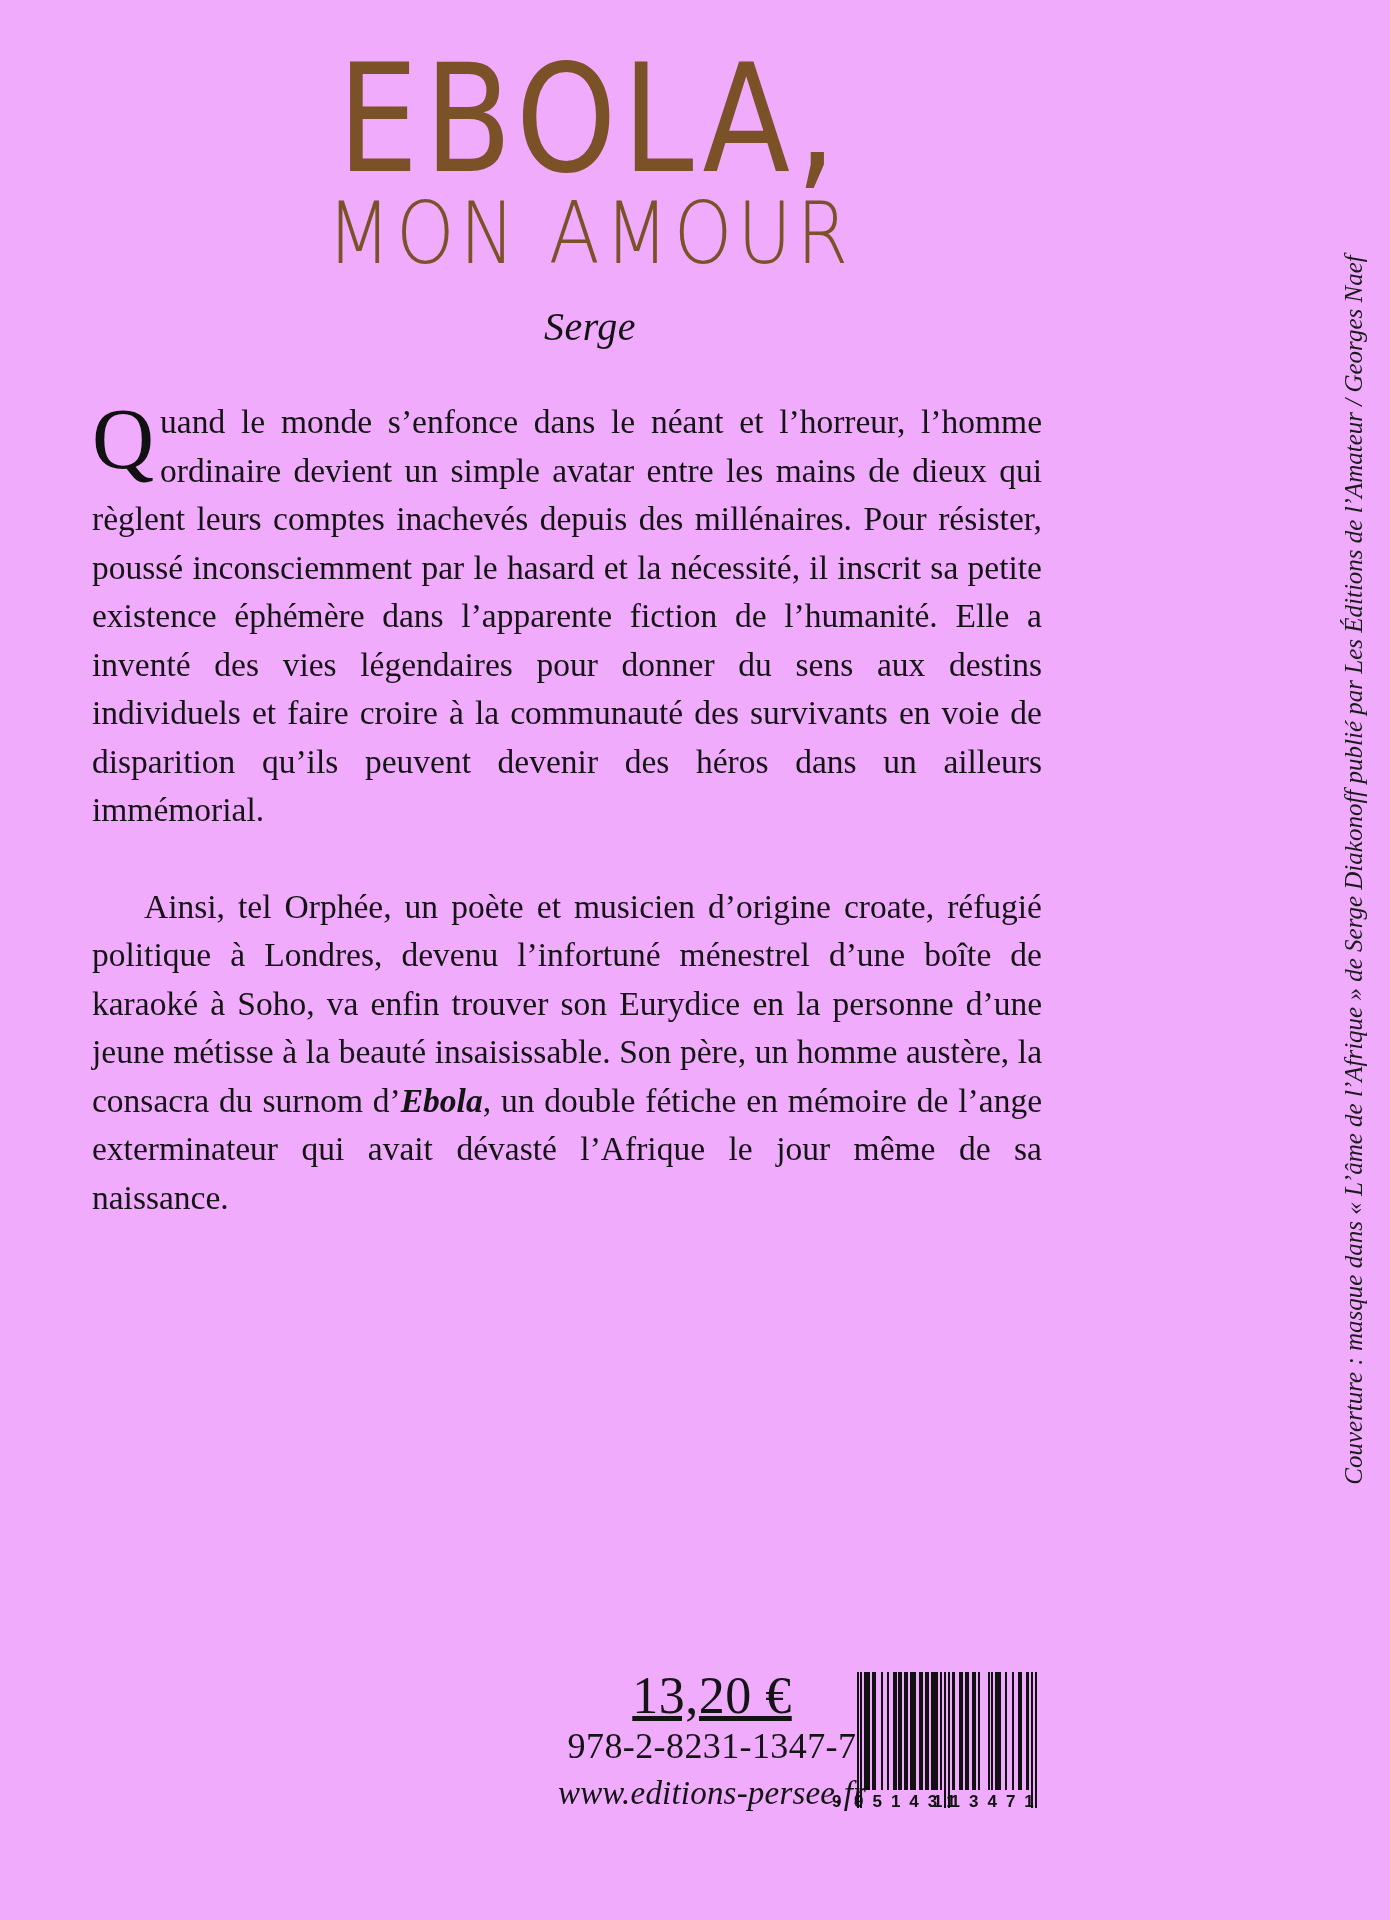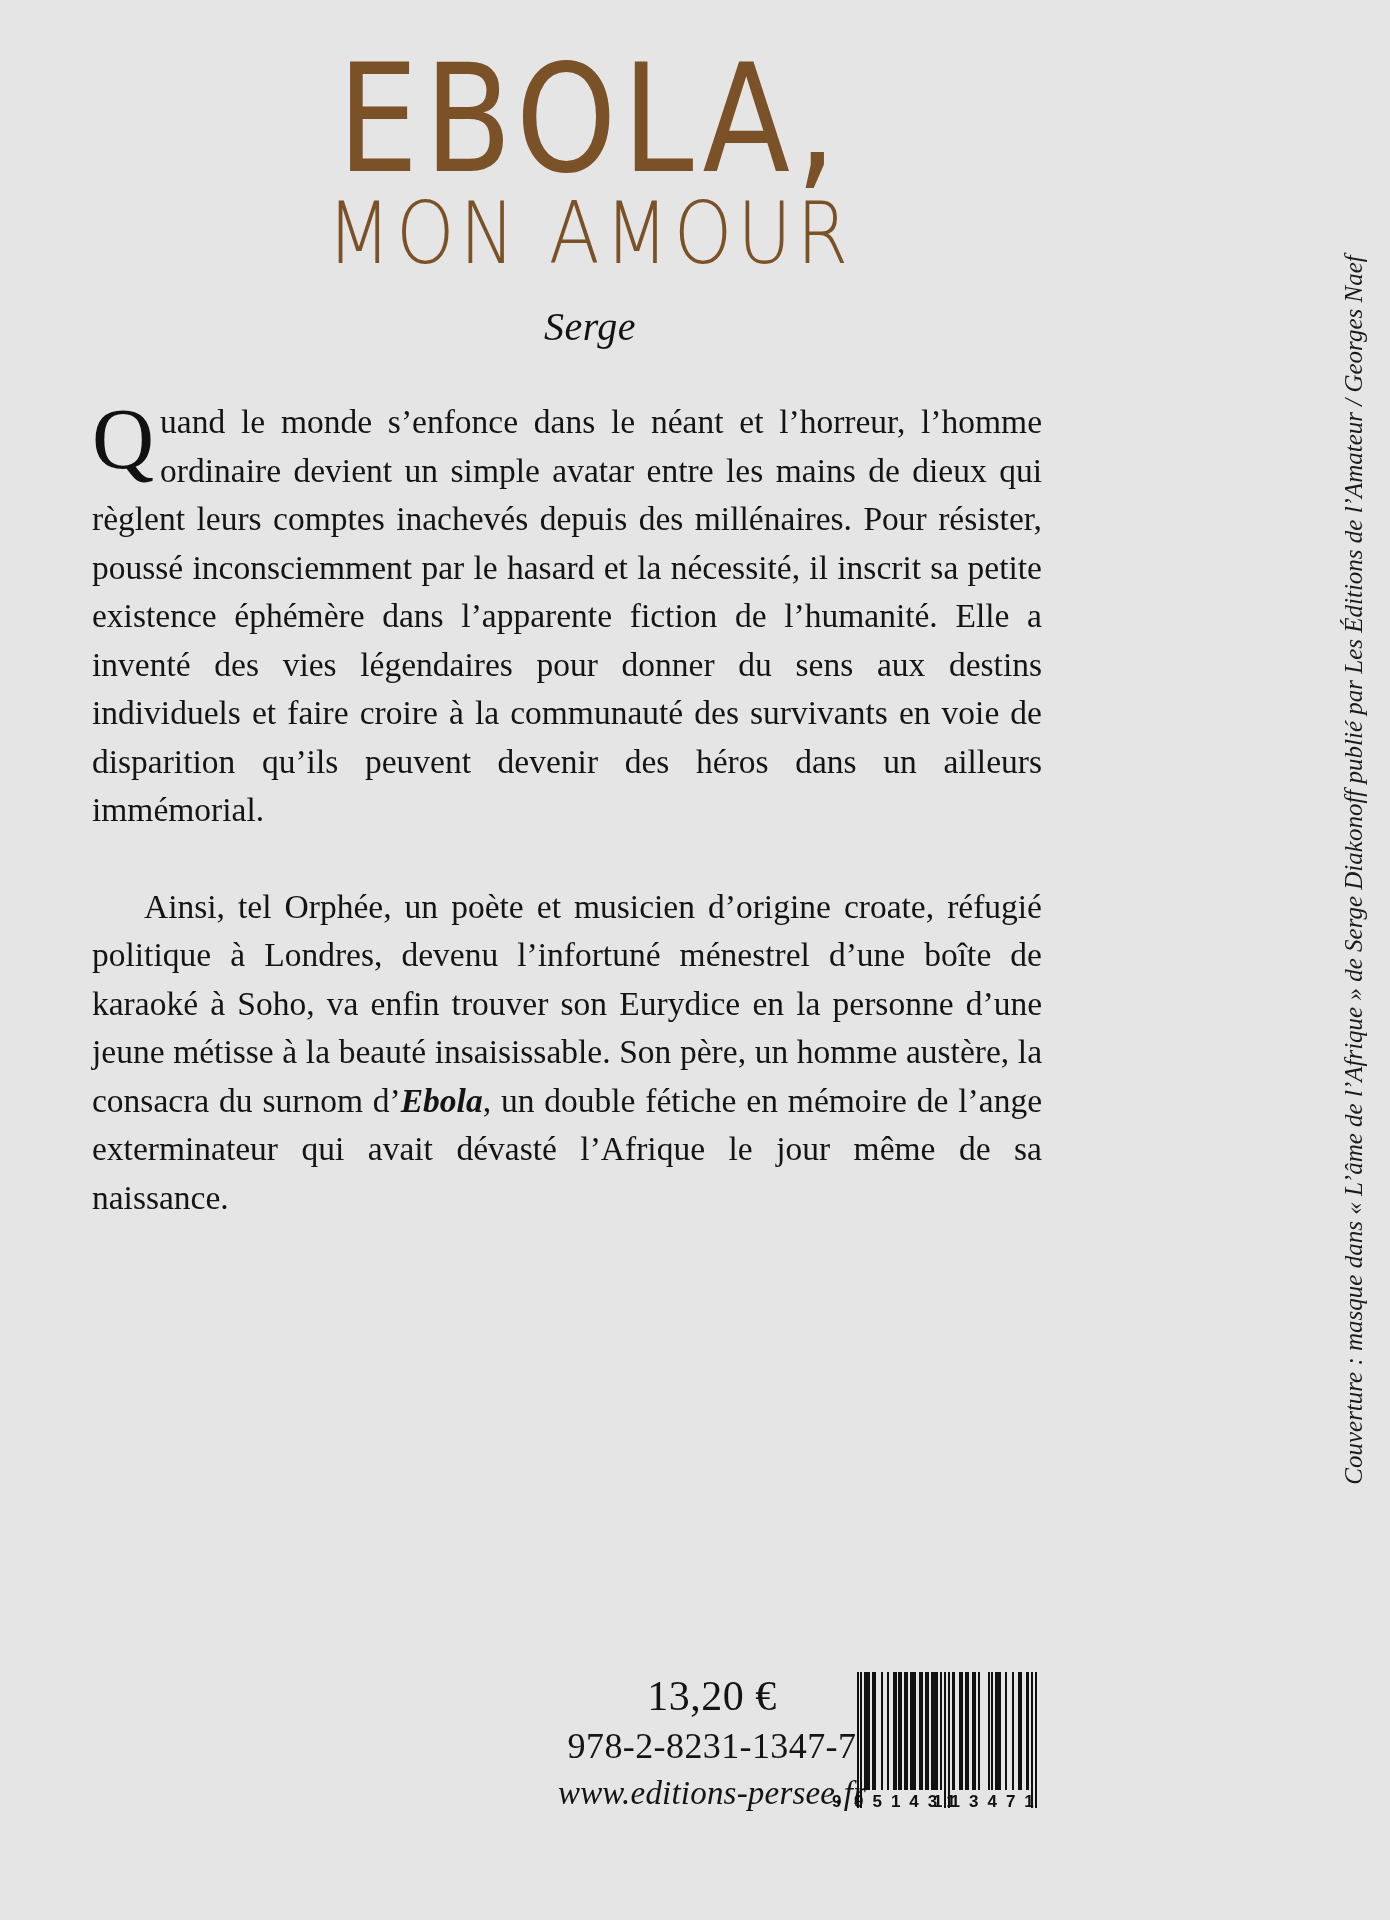--- a/index.html
+++ b/index.html
@@ -13,21 +13,21 @@
     position: relative;
     overflow: hidden;
     font-family: "Liberation Serif", serif;
     color: #1a1a1a;
   }
 
   
   .page {
     position: absolute;
     inset: 0;
-    background: #e5e5e5;
+    background: #f0abfc;
     padding-left: 41px;
   }
 
   
   .title-block {
     position: absolute;
     left: 0;
     right: 210px;
     top: 48px;
     text-align: center;
@@ -126,23 +126,24 @@
   .price-block {
     position: absolute;
     left: 430px;
     top: 0;
     width: 380px;
     text-align: center;
     font-family: "Liberation Serif", serif;
     color: #141414;
   }
   .price {
-    font-size: 42px;
+    font-size: 52px;
     line-height: 52px;
     letter-spacing: 0.5px;
+    text-decoration: underline;
   }
   .isbn {
     font-size: 36px;
     line-height: 48px;
     letter-spacing: 0.4px;
   }
   .website {
     font-size: 33px;
     line-height: 46px;
     font-style: italic;

